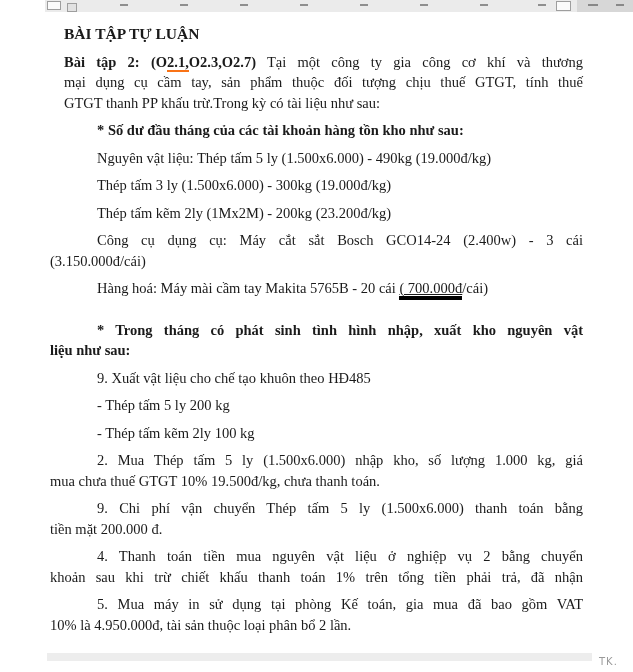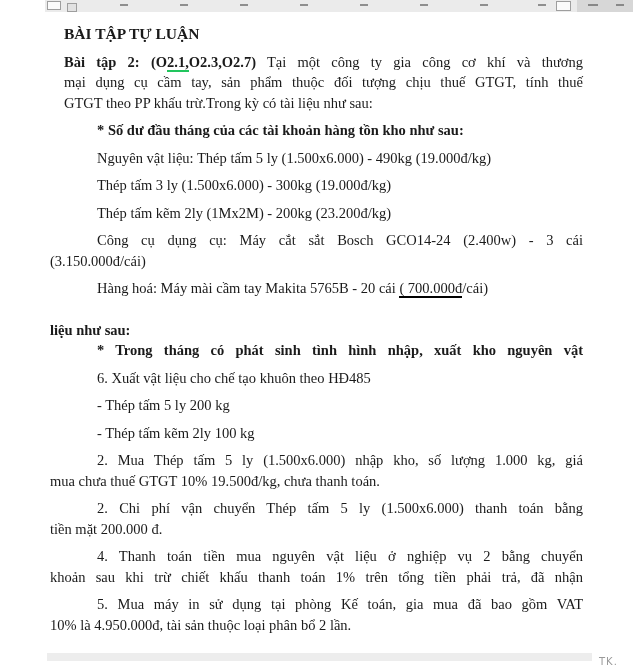--- a/index.html
+++ b/index.html
@@ -21,22 +21,22 @@
            font-size:14.5px;line-height:20.5px;}
   .para{margin-top:7px;}
   .para.first{margin-top:0;}
   .para.gap{margin-top:21px;}
   .inset{margin-left:14px;}           
   .ln{white-space:nowrap;}
   .jl{text-align:justify;text-align-last:justify;white-space:normal;}
   .ind{padding-left:47px;}
   .b{font-weight:bold;}
   .title{font-size:15.5px;font-weight:bold;}
-  .bluemark{border-bottom:2px solid #22c55e;}
-  .price-underline{border-bottom:2px solid #000000;}
+  .bluemark{border-bottom:2px solid #f97316;}
+  .price-underline{text-decoration:underline;border-bottom:4px solid #000000;}
 
   
   .bottom-bar{position:absolute;left:47px;top:653px;width:545px;height:8px;background:#ededed;}
   .footer-mark{position:absolute;left:599px;top:656px;font-size:10px;color:#9a9a9a;
                font-family:"DejaVu Sans",sans-serif;letter-spacing:1px;}
 </style>
 </head>
 <body>
 
 <div class="stage">
@@ -59,56 +59,56 @@
     <div class="marker m-right"></div>
   </div>
 
   <div class="content">
 
     <div class="para first inset title">BÀI TẬP TỰ LUẬN</div>
 
     <div class="para inset">
       <div class="ln jl"><span class="b">Bài tập 2: (O</span><span class="b bluemark">2.1,</span><span class="b">O2.3,O2.7)</span><span> Tại một công ty gia công cơ khí và thương</span></div>
       <div class="ln jl">mại dụng cụ cầm tay, sản phẩm thuộc đối tượng chịu thuế GTGT, tính thuế</div>
-      <div class="ln">GTGT theo PP khấu trừ.Trong kỳ có tài liệu như sau:</div>
+      <div class="ln">GTGT thanh PP khấu trừ.Trong kỳ có tài liệu như sau:</div>
     </div>
 
     <div class="para ind b">* Số dư đầu tháng của các tài khoản hàng tồn kho như sau:</div>
 
     <div class="para ind">Nguyên vật liệu: Thép tấm 5 ly (1.500x6.000) - 490kg (19.000đ/kg)</div>
 
     <div class="para ind">Thép tấm 3 ly (1.500x6.000) - 300kg (19.000đ/kg)</div>
 
     <div class="para ind">Thép tấm kẽm 2ly (1Mx2M) - 200kg (23.200đ/kg)</div>
 
     <div class="para">
       <div class="ln jl ind">Công cụ dụng cụ: Máy cắt sắt Bosch GCO14-24 (2.400w) - 3 cái</div>
       <div class="ln">(3.150.000đ/cái)</div>
     </div>
 
     <div class="para ind"><span>Hàng hoá: Máy mài cầm tay Makita 5765B - 20 cái </span><span class="price-underline">( 700.000đ</span><span>/cái)</span></div>
 
     <div class="para gap b">
+      <div class="ln jl ind">* Trong tháng có phát sinh tình hình nhập, xuất kho nguyên vật</div>
       <div class="ln">liệu như sau:</div>
-      <div class="ln jl ind">* Trong tháng có phát sinh tình hình nhập, xuất kho nguyên vật</div>
     </div>
 
-    <div class="para ind">6. Xuất vật liệu cho chế tạo khuôn theo HĐ485</div>
+    <div class="para ind">9. Xuất vật liệu cho chế tạo khuôn theo HĐ485</div>
 
     <div class="para ind">- Thép tấm 5 ly 200 kg</div>
 
     <div class="para ind">- Thép tấm kẽm 2ly 100 kg</div>
 
     <div class="para">
       <div class="ln jl ind">2. Mua Thép tấm 5 ly (1.500x6.000) nhập kho, số lượng 1.000 kg, giá</div>
       <div class="ln">mua chưa thuế GTGT 10% 19.500đ/kg, chưa thanh toán.</div>
     </div>
 
     <div class="para">
-      <div class="ln jl ind">2. Chi phí vận chuyển Thép tấm 5 ly (1.500x6.000) thanh toán bằng</div>
+      <div class="ln jl ind">9. Chi phí vận chuyển Thép tấm 5 ly (1.500x6.000) thanh toán bằng</div>
       <div class="ln">tiền mặt 200.000 đ.</div>
     </div>
 
     <div class="para">
       <div class="ln jl ind">4. Thanh toán tiền mua nguyên vật liệu ở nghiệp vụ 2 bằng chuyển</div>
       <div class="ln jl">khoản sau khi trừ chiết khấu thanh toán 1% trên tổng tiền phải trả, đã nhận</div>
     </div>
 
     <div class="para">
       <div class="ln jl ind">5. Mua máy in sử dụng tại phòng Kế toán, gia mua đã bao gồm VAT</div>

